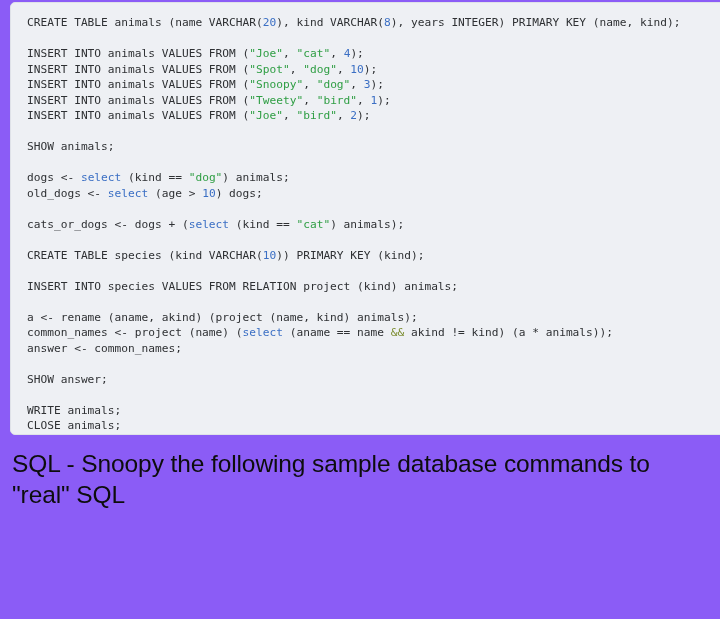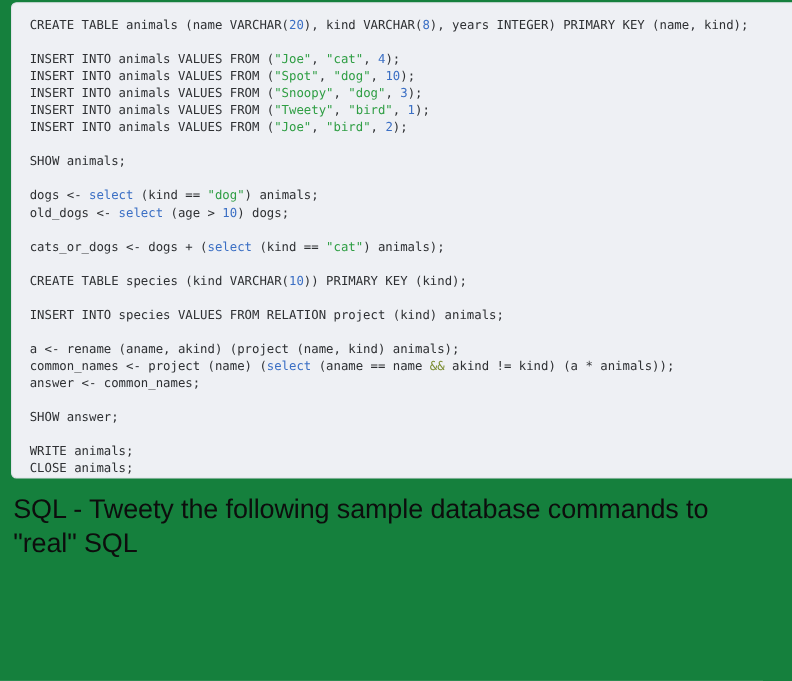--- a/index.html
+++ b/index.html
@@ -12,21 +12,21 @@
     height: 619px;
     overflow: hidden;
     font-family: "Liberation Sans", sans-serif;
     -webkit-font-smoothing: antialiased;
   }
 
   #page {
     position: relative;
     width: 720px;
     height: 619px;
-    background: #15803d;
+    background: #8b5cf6;
   }
 
   
   .code-block {
     position: absolute;
     left: 10px;
     top: 2px;
     width: 724px;            
     height: 433px;
     box-sizing: border-box;
@@ -76,15 +76,15 @@
 </style>
 <style>.code-inner{color:#2e3033}.tok-plain{color:#2e3033}.tok-str{color:#2f9e44}.tok-num{color:#3b6fc4}.tok-kw{color:#3b6fc4}.tok-op{color:#7a8b2e}.code-block{background:#eef0f4;border-color:#dfe2e8}</style></head>
 <body>
 
 <div id="page">
 
   <div class="code-block">
     <div class="code-inner"><div class="code-line"><span class="tok-plain">CREATE TABLE animals (name VARCHAR(</span><span class="tok-num">20</span><span class="tok-plain">), kind VARCHAR(</span><span class="tok-num">8</span><span class="tok-plain">), years INTEGER) PRIMARY KEY (name, kind);</span></div><div class="code-line blank">&nbsp;</div><div class="code-line"><span class="tok-plain">INSERT INTO animals VALUES FROM (</span><span class="tok-str">"Joe"</span><span class="tok-plain">, </span><span class="tok-str">"cat"</span><span class="tok-plain">, </span><span class="tok-num">4</span><span class="tok-plain">);</span></div><div class="code-line"><span class="tok-plain">INSERT INTO animals VALUES FROM (</span><span class="tok-str">"Spot"</span><span class="tok-plain">, </span><span class="tok-str">"dog"</span><span class="tok-plain">, </span><span class="tok-num">10</span><span class="tok-plain">);</span></div><div class="code-line"><span class="tok-plain">INSERT INTO animals VALUES FROM (</span><span class="tok-str">"Snoopy"</span><span class="tok-plain">, </span><span class="tok-str">"dog"</span><span class="tok-plain">, </span><span class="tok-num">3</span><span class="tok-plain">);</span></div><div class="code-line"><span class="tok-plain">INSERT INTO animals VALUES FROM (</span><span class="tok-str">"Tweety"</span><span class="tok-plain">, </span><span class="tok-str">"bird"</span><span class="tok-plain">, </span><span class="tok-num">1</span><span class="tok-plain">);</span></div><div class="code-line"><span class="tok-plain">INSERT INTO animals VALUES FROM (</span><span class="tok-str">"Joe"</span><span class="tok-plain">, </span><span class="tok-str">"bird"</span><span class="tok-plain">, </span><span class="tok-num">2</span><span class="tok-plain">);</span></div><div class="code-line blank">&nbsp;</div><div class="code-line"><span class="tok-plain">SHOW animals;</span></div><div class="code-line blank">&nbsp;</div><div class="code-line"><span class="tok-plain">dogs &lt;- </span><span class="tok-kw">select</span><span class="tok-plain"> (kind == </span><span class="tok-str">"dog"</span><span class="tok-plain">) animals;</span></div><div class="code-line"><span class="tok-plain">old_dogs &lt;- </span><span class="tok-kw">select</span><span class="tok-plain"> (age &gt; </span><span class="tok-num">10</span><span class="tok-plain">) dogs;</span></div><div class="code-line blank">&nbsp;</div><div class="code-line"><span class="tok-plain">cats_or_dogs &lt;- dogs + (</span><span class="tok-kw">select</span><span class="tok-plain"> (kind == </span><span class="tok-str">"cat"</span><span class="tok-plain">) animals);</span></div><div class="code-line blank">&nbsp;</div><div class="code-line"><span class="tok-plain">CREATE TABLE species (kind VARCHAR(</span><span class="tok-num">10</span><span class="tok-plain">)) PRIMARY KEY (kind);</span></div><div class="code-line blank">&nbsp;</div><div class="code-line"><span class="tok-plain">INSERT INTO species VALUES FROM RELATION project (kind) animals;</span></div><div class="code-line blank">&nbsp;</div><div class="code-line"><span class="tok-plain">a &lt;- rename (aname, akind) (project (name, kind) animals);</span></div><div class="code-line"><span class="tok-plain">common_names &lt;- project (name) (</span><span class="tok-kw">select</span><span class="tok-plain"> (aname == name </span><span class="tok-op">&amp;&amp;</span><span class="tok-plain"> akind != kind) (a * animals));</span></div><div class="code-line"><span class="tok-plain">answer &lt;- common_names;</span></div><div class="code-line blank">&nbsp;</div><div class="code-line"><span class="tok-plain">SHOW answer;</span></div><div class="code-line blank">&nbsp;</div><div class="code-line"><span class="tok-plain">WRITE animals;</span></div><div class="code-line"><span class="tok-plain">CLOSE animals;</span></div><div class="code-line blank">&nbsp;</div></div>
   </div>
 
-  <div class="caption">SQL - Tweety the following sample database commands to "real" SQL</div>
+  <div class="caption">SQL - Snoopy the following sample database commands to "real" SQL</div>
 
 </div>
 
 </body></html>

